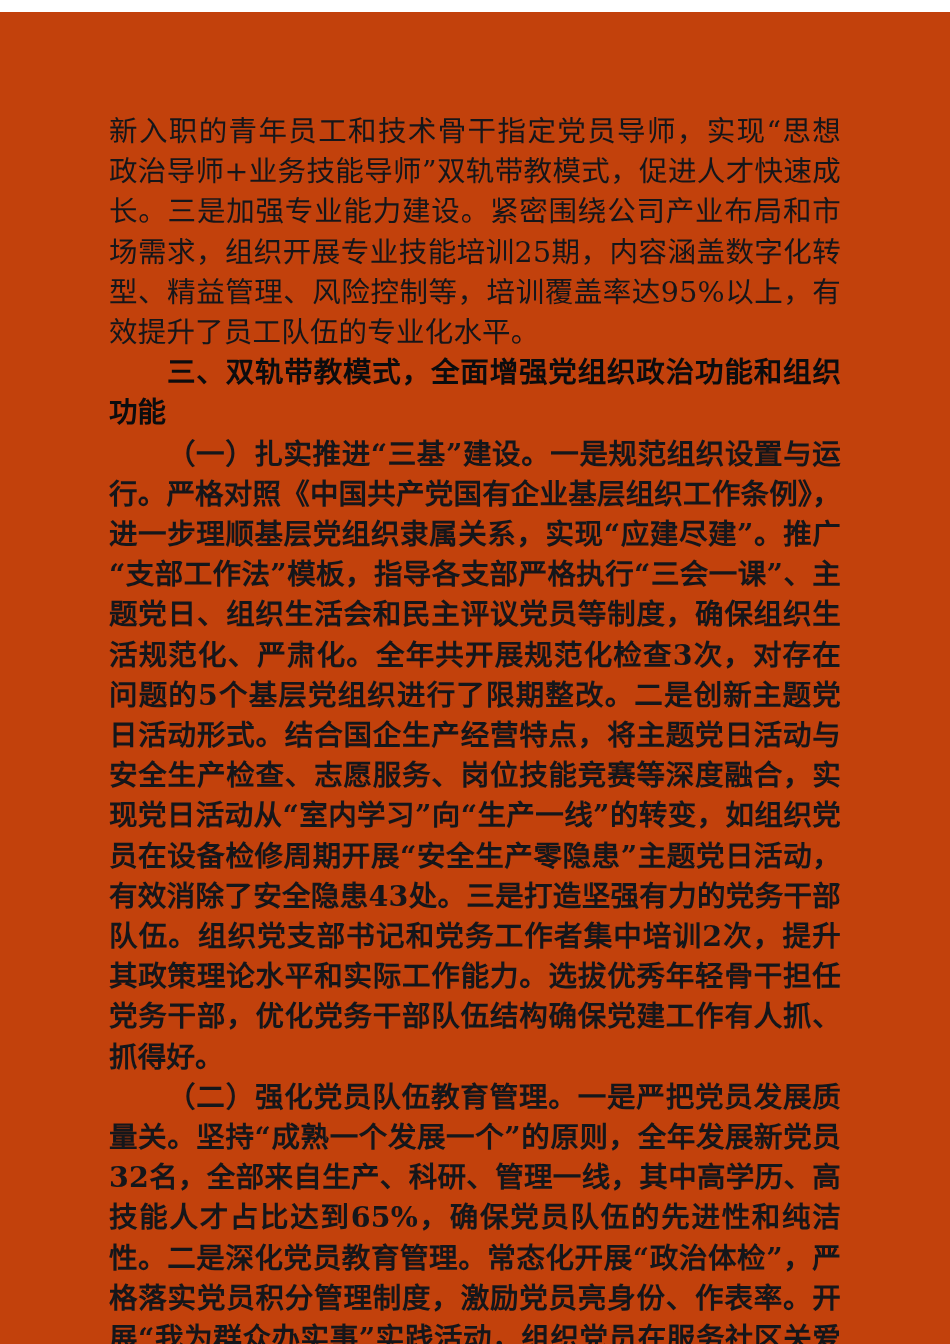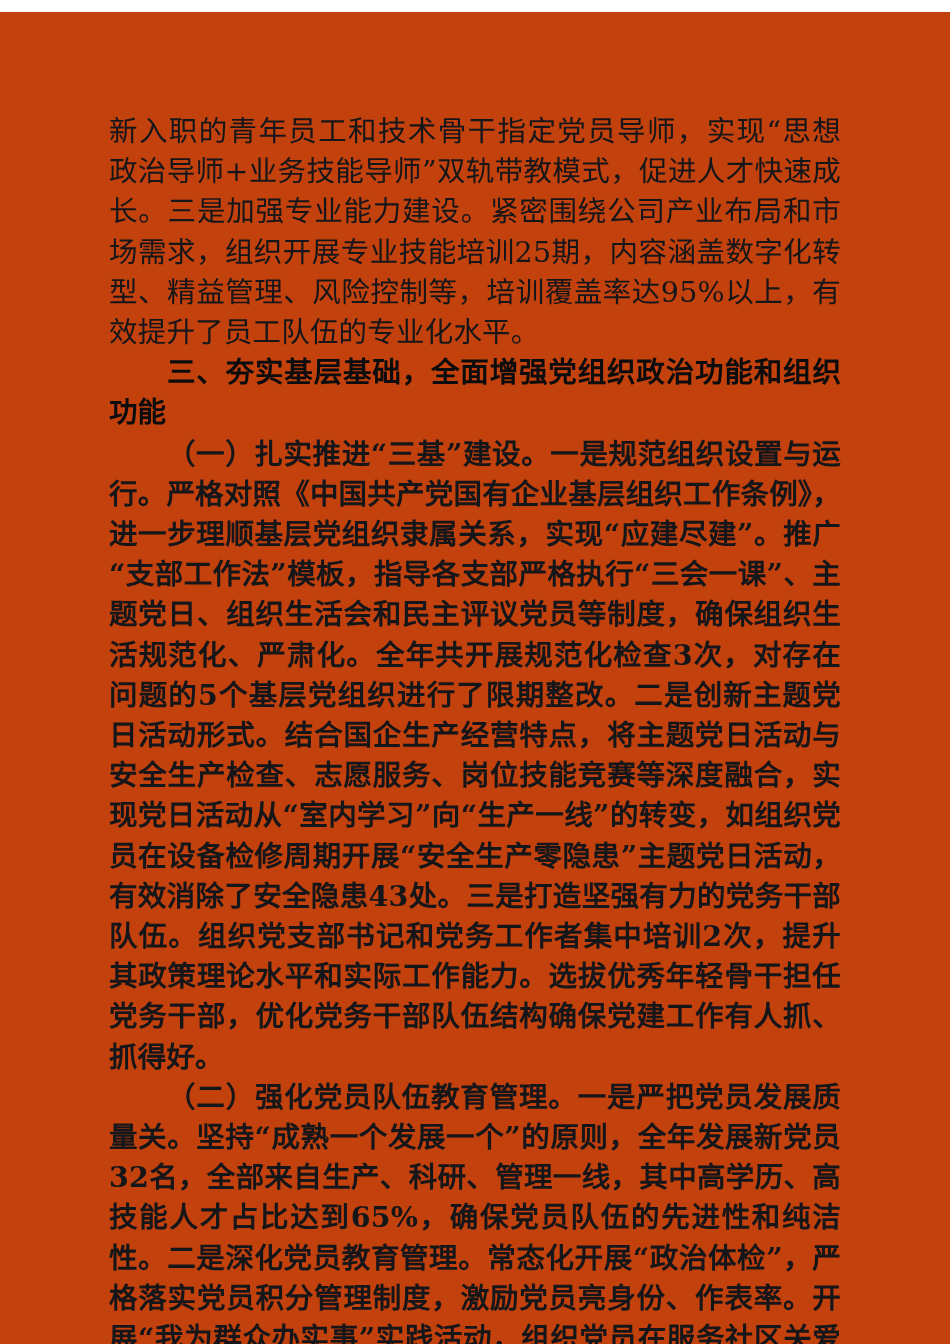--- a/index.html
+++ b/index.html
@@ -65,20 +65,20 @@
   }
 </style>
 </head>
 <body>
 
 <div class="page">
   <div class="doc-body">
 
     <p class="para cont">新入职的青年员工和技术骨干指定党员导师，实现“思想政治导师+业务技能导师”双轨带教模式，促进人才快速成长。三是加强专业能力建设。紧密围绕公司产业布局和市场需求，组织开展专业技能培训25期，内容涵盖数字化转型、精益管理、风险控制等，培训覆盖率达95%以上，有效提升了员工队伍的专业化水平。</p>
 
-    <h2 class="heading">三、夯实基层基础，全面增强党组织政治功能和组织功能</h2>
+    <h2 class="heading">三、双轨带教模式，全面增强党组织政治功能和组织功能</h2>
 
     <p class="para indent">（一）扎实推进“三基”建设。一是规范组织设置与运行。严格对照《中国共产党国有企业基层组织工作条例》，进一步理顺基层党组织隶属关系，实现“应建尽建”。推广“支部工作法”模板，指导各支部严格执行“三会一课”、主题党日、组织生活会和民主评议党员等制度，确保组织生活规范化、严肃化。全年共开展规范化检查3次，对存在问题的5个基层党组织进行了限期整改。二是创新主题党日活动形式。结合国企生产经营特点，将主题党日活动与安全生产检查、志愿服务、岗位技能竞赛等深度融合，实现党日活动从“室内学习”向“生产一线”的转变，如组织党员在设备检修周期开展“安全生产零隐患”主题党日活动，有效消除了安全隐患43处。三是打造坚强有力的党务干部队伍。组织党支部书记和党务工作者集中培训2次，提升其政策理论水平和实际工作能力。选拔优秀年轻骨干担任党务干部，优化党务干部队伍结构确保党建工作有人抓、抓得好。</p>
 
     <p class="para indent">（二）强化党员队伍教育管理。一是严把党员发展质量关。坚持“成熟一个发展一个”的原则，全年发展新党员32名，全部来自生产、科研、管理一线，其中高学历、高技能人才占比达到65%，确保党员队伍的先进性和纯洁性。二是深化党员教育管理。常态化开展“政治体检”，严格落实党员积分管理制度，激励党员亮身份、作表率。开展“我为群众办实事”实践活动，组织党员在服务社区关爱职工等方面发挥作用，全年党员共为职工群众解决实</p>
 
   </div>
 </div>
 
 </body></html>

